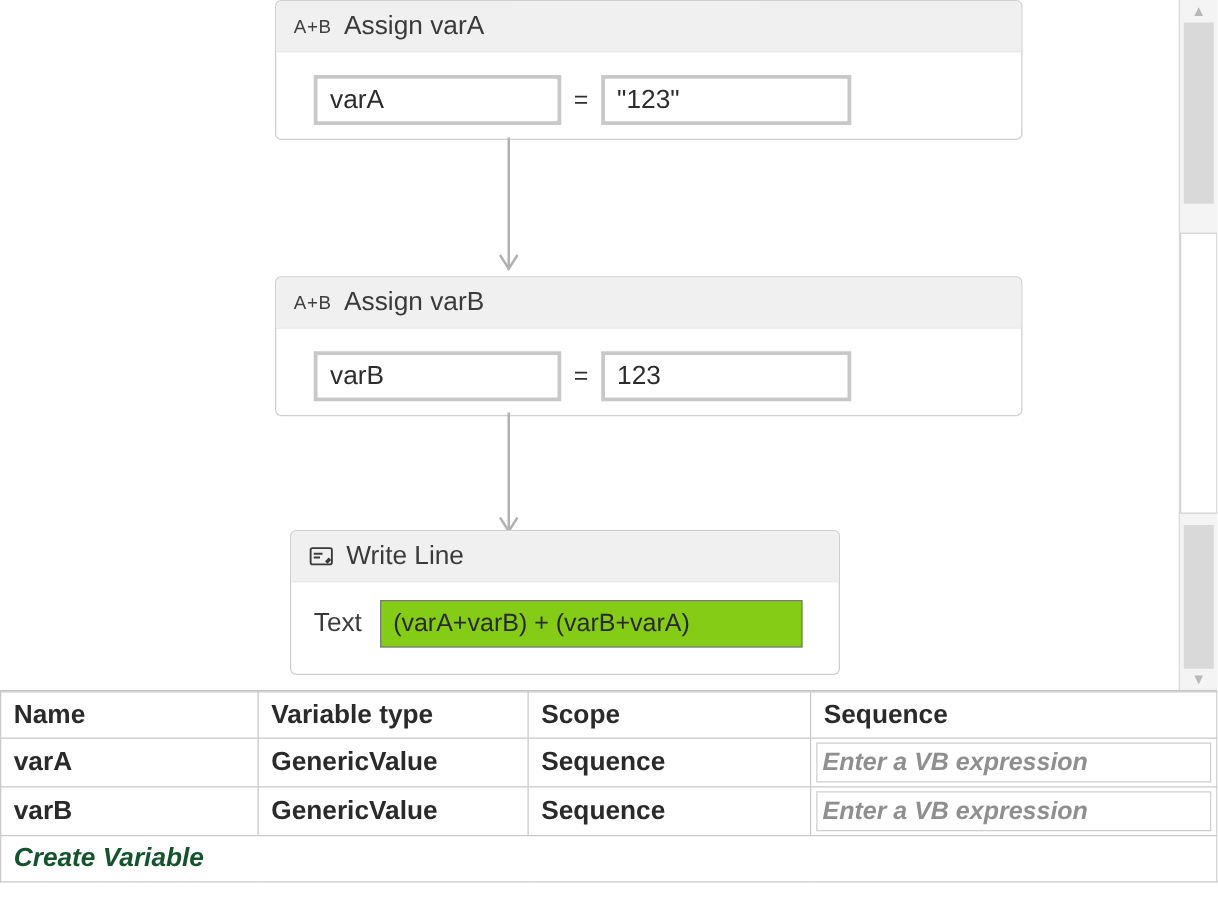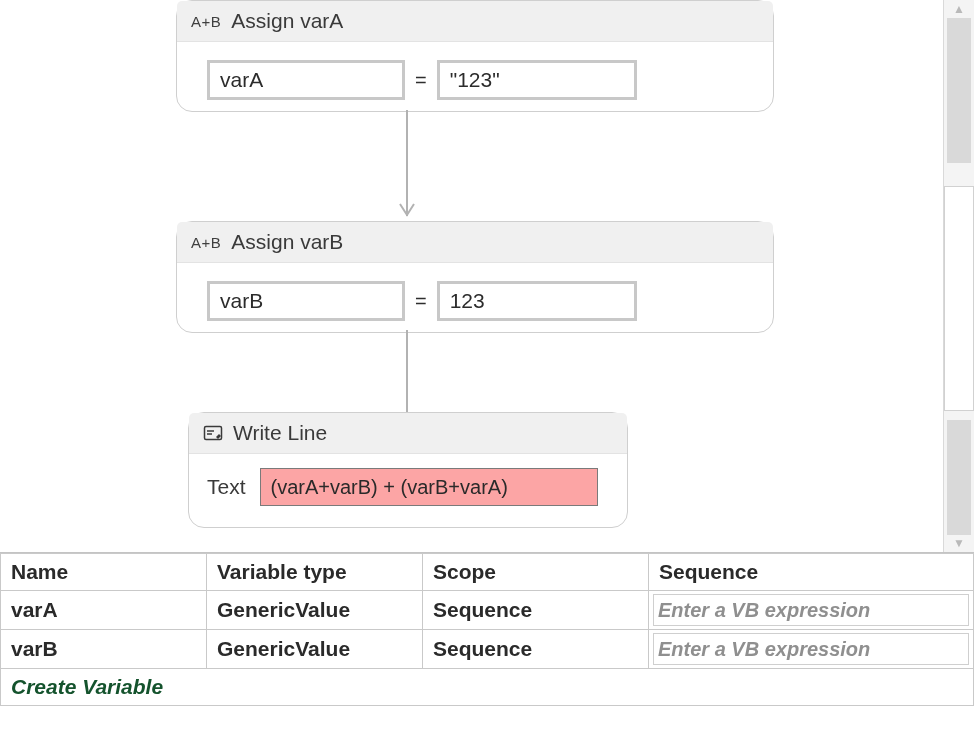--- a/index.html
+++ b/index.html
@@ -8,35 +8,35 @@
     .canvas-scroll { flex:1; position:relative; }
     .right-gutter { flex:0 0 30px; border-left:1px solid #d9d9d9; position:relative; background:#fff; }
     
     .scroll-track { position:absolute; top:0; bottom:0; left:0; right:0; background:#f4f4f4; }
     .scroll-arrow-up, .scroll-arrow-down { position:absolute; left:0; right:0; height:18px; display:flex; align-items:center; justify-content:center; color:#b9b9b9; font-size:12px; user-select:none; }
     .scroll-arrow-up { top:0; } .scroll-arrow-down { bottom:0; }
     .scroll-thumb-1 { position:absolute; left:3px; right:3px; top:18px; height:145px; background:#d9d9d9; border-radius:0; }
     .scroll-thumb-2 { position:absolute; left:0; right:0; top:186px; height:225px; background:#fff; border:1px solid #d1d1d1; box-sizing:border-box; border-radius:0; }
     .scroll-thumb-3 { position:absolute; left:3px; right:3px; top:420px; height:115px; background:#d9d9d9; border-radius:0; }
     
-    .activity { position:absolute; border:1px solid #cfcfcf; border-radius:16px; background:#fff; box-shadow:0 0 0 rgba(0,0,0,0); }
+    .activity { position:absolute; border:1px solid #cfcfcf; border-radius:5px; background:#fff; box-shadow:0 0 0 rgba(0,0,0,0);margin-left:44px; }
     .activity-header { height:40px; display:flex; align-items:center; gap:10px; padding:0 14px; background:#f0f0f0; border-top-left-radius:5px; border-top-right-radius:5px; font-size:21px; color:#3a3a3a; border-bottom:1px solid #e3e3e3; }
     .assign-icon { font-size:15px; color:#3f3f3f; font-weight:500; letter-spacing:0.5px;}
     .activity-body { display:flex; align-items:center; gap:8px; padding:18px 30px; }
     .field { height:40px; box-sizing:border-box; border:3px solid #c8c8c8; background:#fff; display:flex; align-items:center; padding:0 10px; font-size:21px; color:#2c2c2c; }
     .field.left { width:198px; } .field.right { width:200px; }
     .equals { font-size:20px; color:#2e2e2e; padding:0 2px; }
     
     #act-a { left:176px; top:0px; width:596px; height:110px; }
     #act-b { left:176px; top:221px; width:596px; height:110px; }
     
-    #act-w { left:188px; top:412px; width:438px; height:114px; }
+    #act-w { left:188px; top:424px; width:438px; height:114px; }
     #act-w .activity-body { padding:14px 18px; gap:14px; }
     .text-label { font-size:21px; color:#3a3a3a; }
-    .expr-field { height:36px; border:1px solid #7a7a7a; width:316px; display:flex; align-items:center; padding:0 10px; font-size:20px; color:#2a2a2a; background:#fca5a5; }
+    .expr-field { height:36px; border:1px solid #7a7a7a; width:316px; display:flex; align-items:center; padding:0 10px; font-size:20px; color:#2a2a2a; background:#84cc16; }
     .act-icon-svg { width:20px; height:20px; }
     
     .connector { position:absolute; left:406px; width:2px; background:transparent; }
     .connector-line { width:2px; background:#b2b2b2; margin:0 auto; height:100%; }
     svg.arrow-head { position:absolute; left:-7px; bottom:-1px; width:16px; height:14px; }
     #conn-1 { top:110px; height:106px; } 
     #conn-2 { top:330px; height:96px; }
     
     .varpanel { flex:1; border-top:1px solid #c4c4c4; }
     table { border-collapse:collapse; width:100%; table-layout:fixed; }

